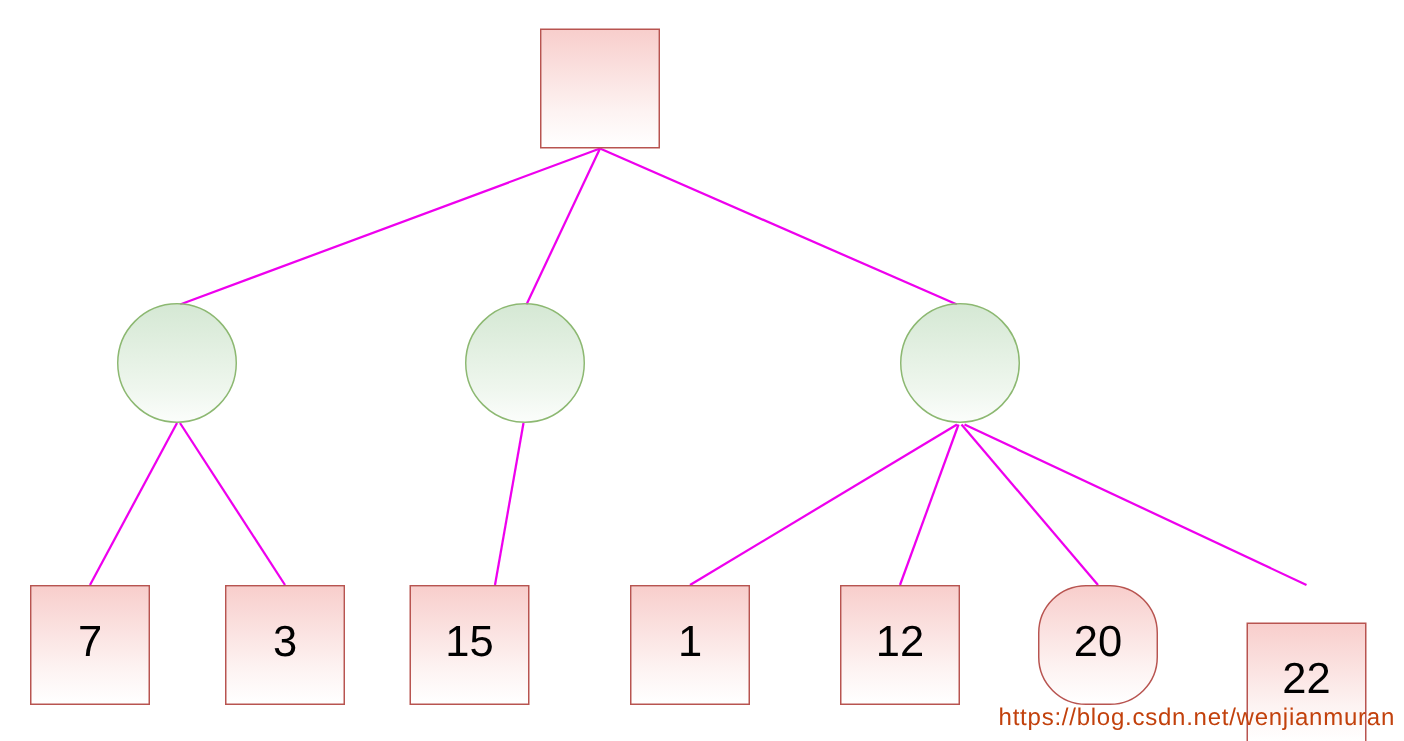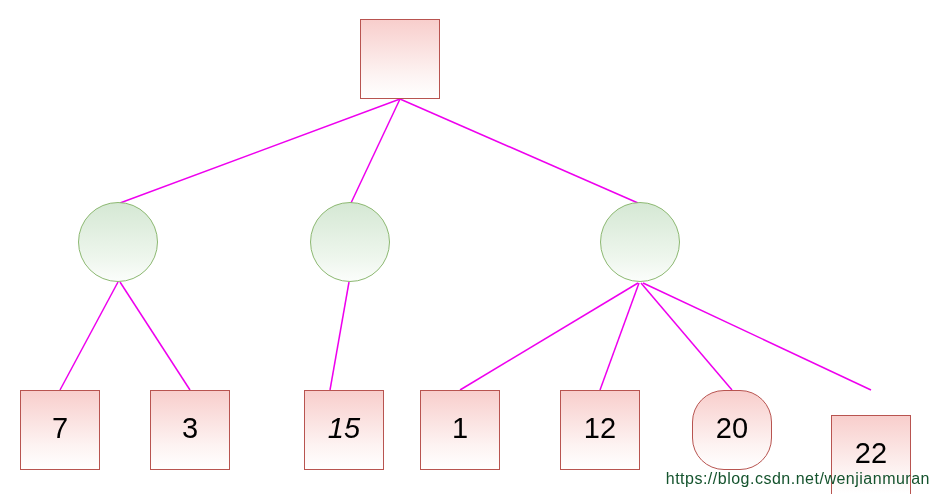--- a/index.html
+++ b/index.html
@@ -47,31 +47,31 @@
     line-height: 1;
     padding-bottom: 4px;
   }
   
   .root    { left: 360px; top: 19px;  }
   .circ-1  { left: 78px;  top: 202px; }
   .circ-2  { left: 310px; top: 202px; }
   .circ-3  { left: 600px; top: 202px; }
   .leaf-1  { left: 20px;  top: 390px; }
   .leaf-2  { left: 150px; top: 390px; }
-  .leaf-3  { left: 304px; top: 390px; font-style: italic; }
+  .leaf-3  { left: 273px; top: 390px; }
   .leaf-4  { left: 420px; top: 390px; }
   .leaf-5  { left: 560px; top: 390px; justify-content: center; }
   .leaf-6  { left: 692px; top: 390px; border-radius: 32px; }
   .leaf-7  { left: 831px; top: 371px; margin-top: 44px; }
   .watermark {
     position: absolute;
     right: 6px;
     bottom: 6px;
     font-size: 16px;
-    color: #14532d;
+    color: #c2410c;
     letter-spacing: 0.5px;
     white-space: nowrap;
     margin-left: 16px;
   }
 </style>
 </head>
 <body>
 
 <div class="canvas">
 

